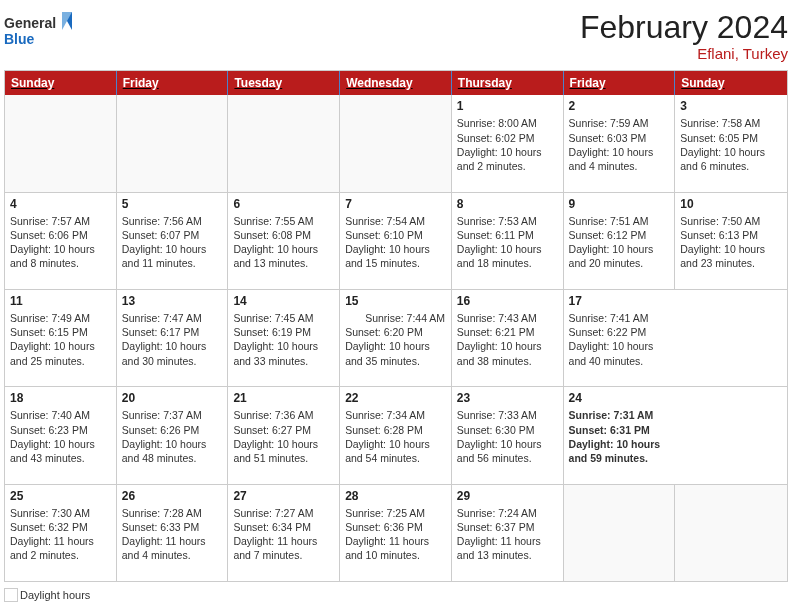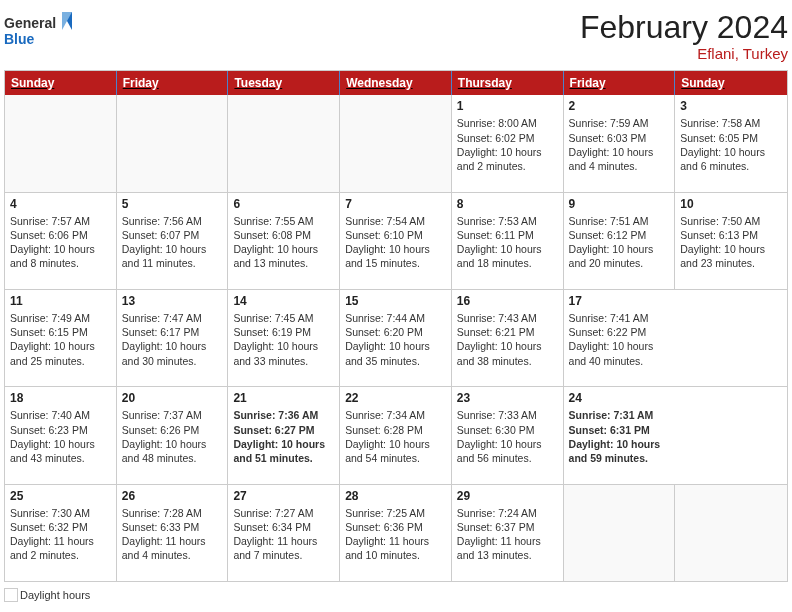--- a/index.html
+++ b/index.html
@@ -178,38 +178,38 @@
         <div class="cal-week">
           <div class="cal-cell"><span class="cal-day-num">11</span><span style="white-space: pre-line;">Sunrise: 7:49 AM
 Sunset: 6:15 PM
 Daylight: 10 hours and 25 minutes.</span></div>
           <div class="cal-cell"><span class="cal-day-num">13</span><span style="white-space: pre-line;">Sunrise: 7:47 AM
 Sunset: 6:17 PM
 Daylight: 10 hours and 30 minutes.</span></div>
           <div class="cal-cell"><span class="cal-day-num">14</span><span style="white-space: pre-line;">Sunrise: 7:45 AM
 Sunset: 6:19 PM
 Daylight: 10 hours and 33 minutes.</span></div>
-          <div class="cal-cell"><span class="cal-day-num">15</span><span style="white-space: pre-line;">Sunrise: 7:44 AM
+          <div class="cal-cell"><span class="cal-day-num">15</span><span style="white-space: pre-line; margin-left: 20px;">Sunrise: 7:44 AM
 Sunset: 6:20 PM
 Daylight: 10 hours and 35 minutes.</span></div>
           <div class="cal-cell"><span class="cal-day-num">16</span><span style="white-space: pre-line;">Sunrise: 7:43 AM
 Sunset: 6:21 PM
 Daylight: 10 hours and 38 minutes.</span></div>
           <div class="cal-cell"><span class="cal-day-num">17</span><span style="white-space: pre-line;">Sunrise: 7:41 AM
 Sunset: 6:22 PM
 Daylight: 10 hours and 40 minutes.</span></div>
         </div>
         <div class="cal-week">
           <div class="cal-cell"><span class="cal-day-num">18</span><span style="white-space: pre-line;">Sunrise: 7:40 AM
 Sunset: 6:23 PM
 Daylight: 10 hours and 43 minutes.</span></div>
           <div class="cal-cell"><span class="cal-day-num">20</span><span style="white-space: pre-line;">Sunrise: 7:37 AM
 Sunset: 6:26 PM
 Daylight: 10 hours and 48 minutes.</span></div>
-          <div class="cal-cell"><span class="cal-day-num">21</span><span style="white-space: pre-line; font-weight: bold;">Sunrise: 7:36 AM
+          <div class="cal-cell"><span class="cal-day-num">21</span><span style="white-space: pre-line;">Sunrise: 7:36 AM
 Sunset: 6:27 PM
 Daylight: 10 hours and 51 minutes.</span></div>
           <div class="cal-cell"><span class="cal-day-num">22</span><span style="white-space: pre-line;">Sunrise: 7:34 AM
 Sunset: 6:28 PM
 Daylight: 10 hours and 54 minutes.</span></div>
           <div class="cal-cell"><span class="cal-day-num">23</span><span style="white-space: pre-line;">Sunrise: 7:33 AM
 Sunset: 6:30 PM
 Daylight: 10 hours and 56 minutes.</span></div>
           <div class="cal-cell"><span class="cal-day-num">24</span><span style="white-space: pre-line; font-weight: bold;">Sunrise: 7:31 AM
 Sunset: 6:31 PM

